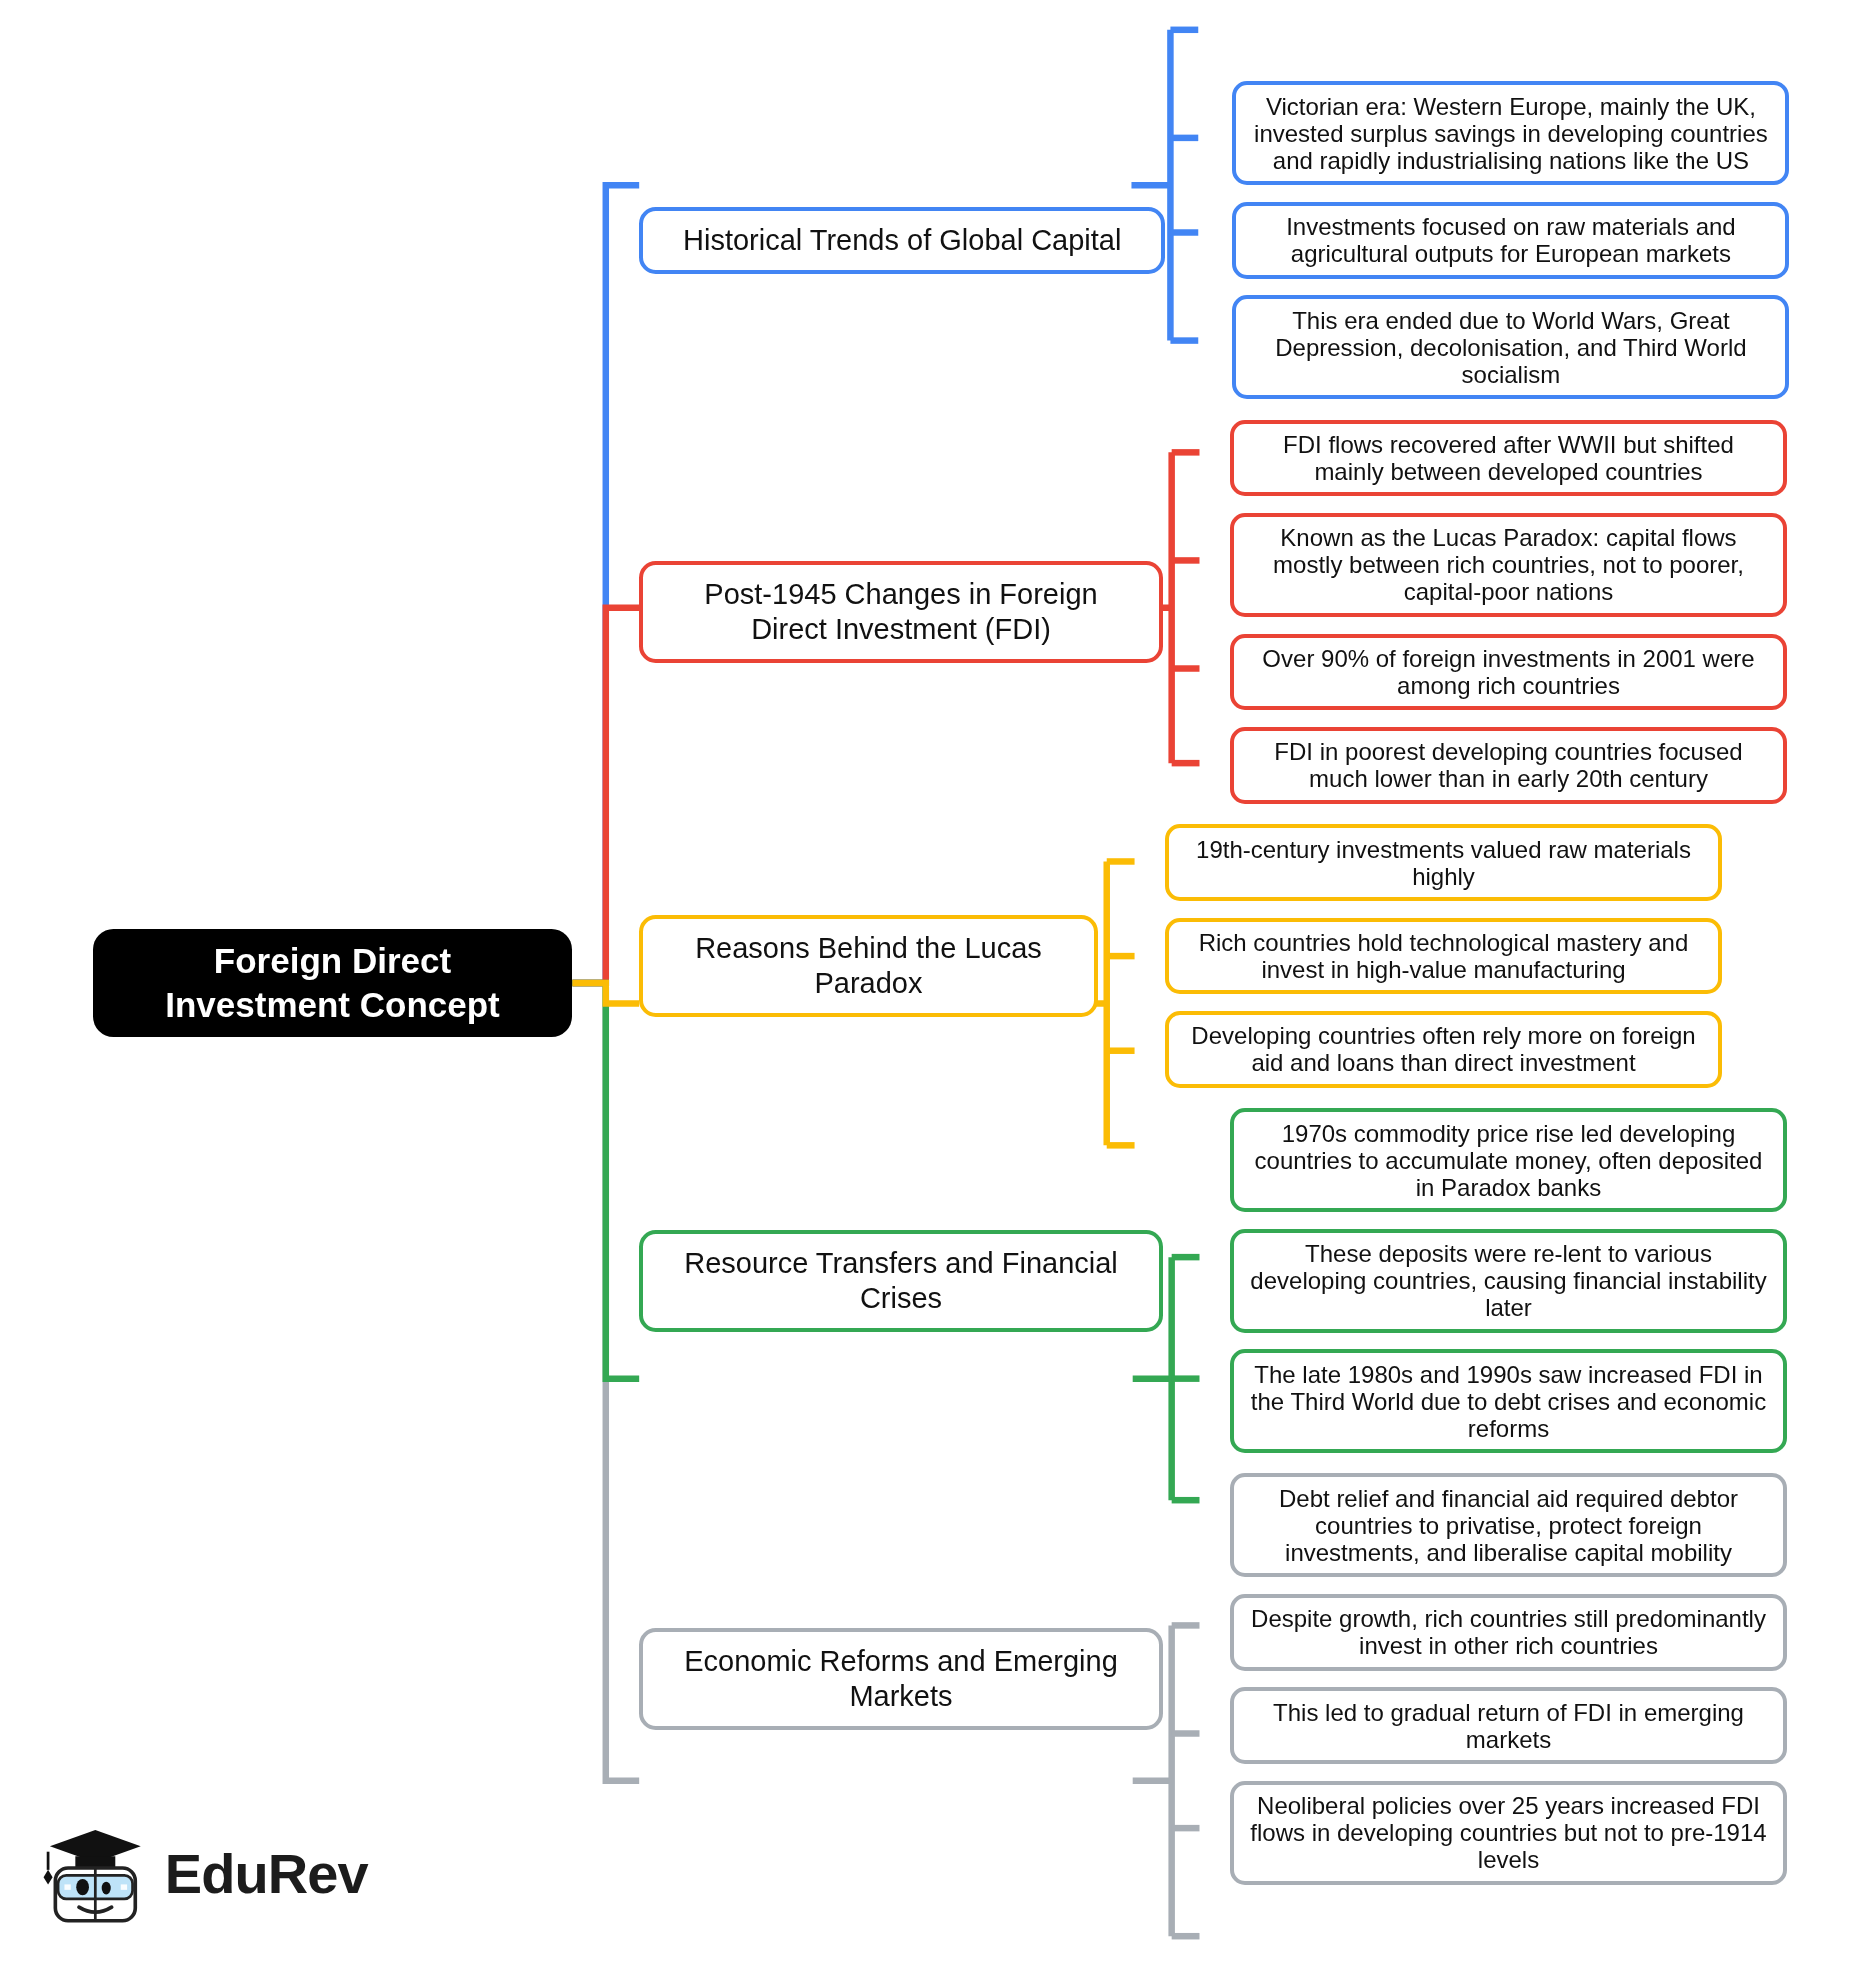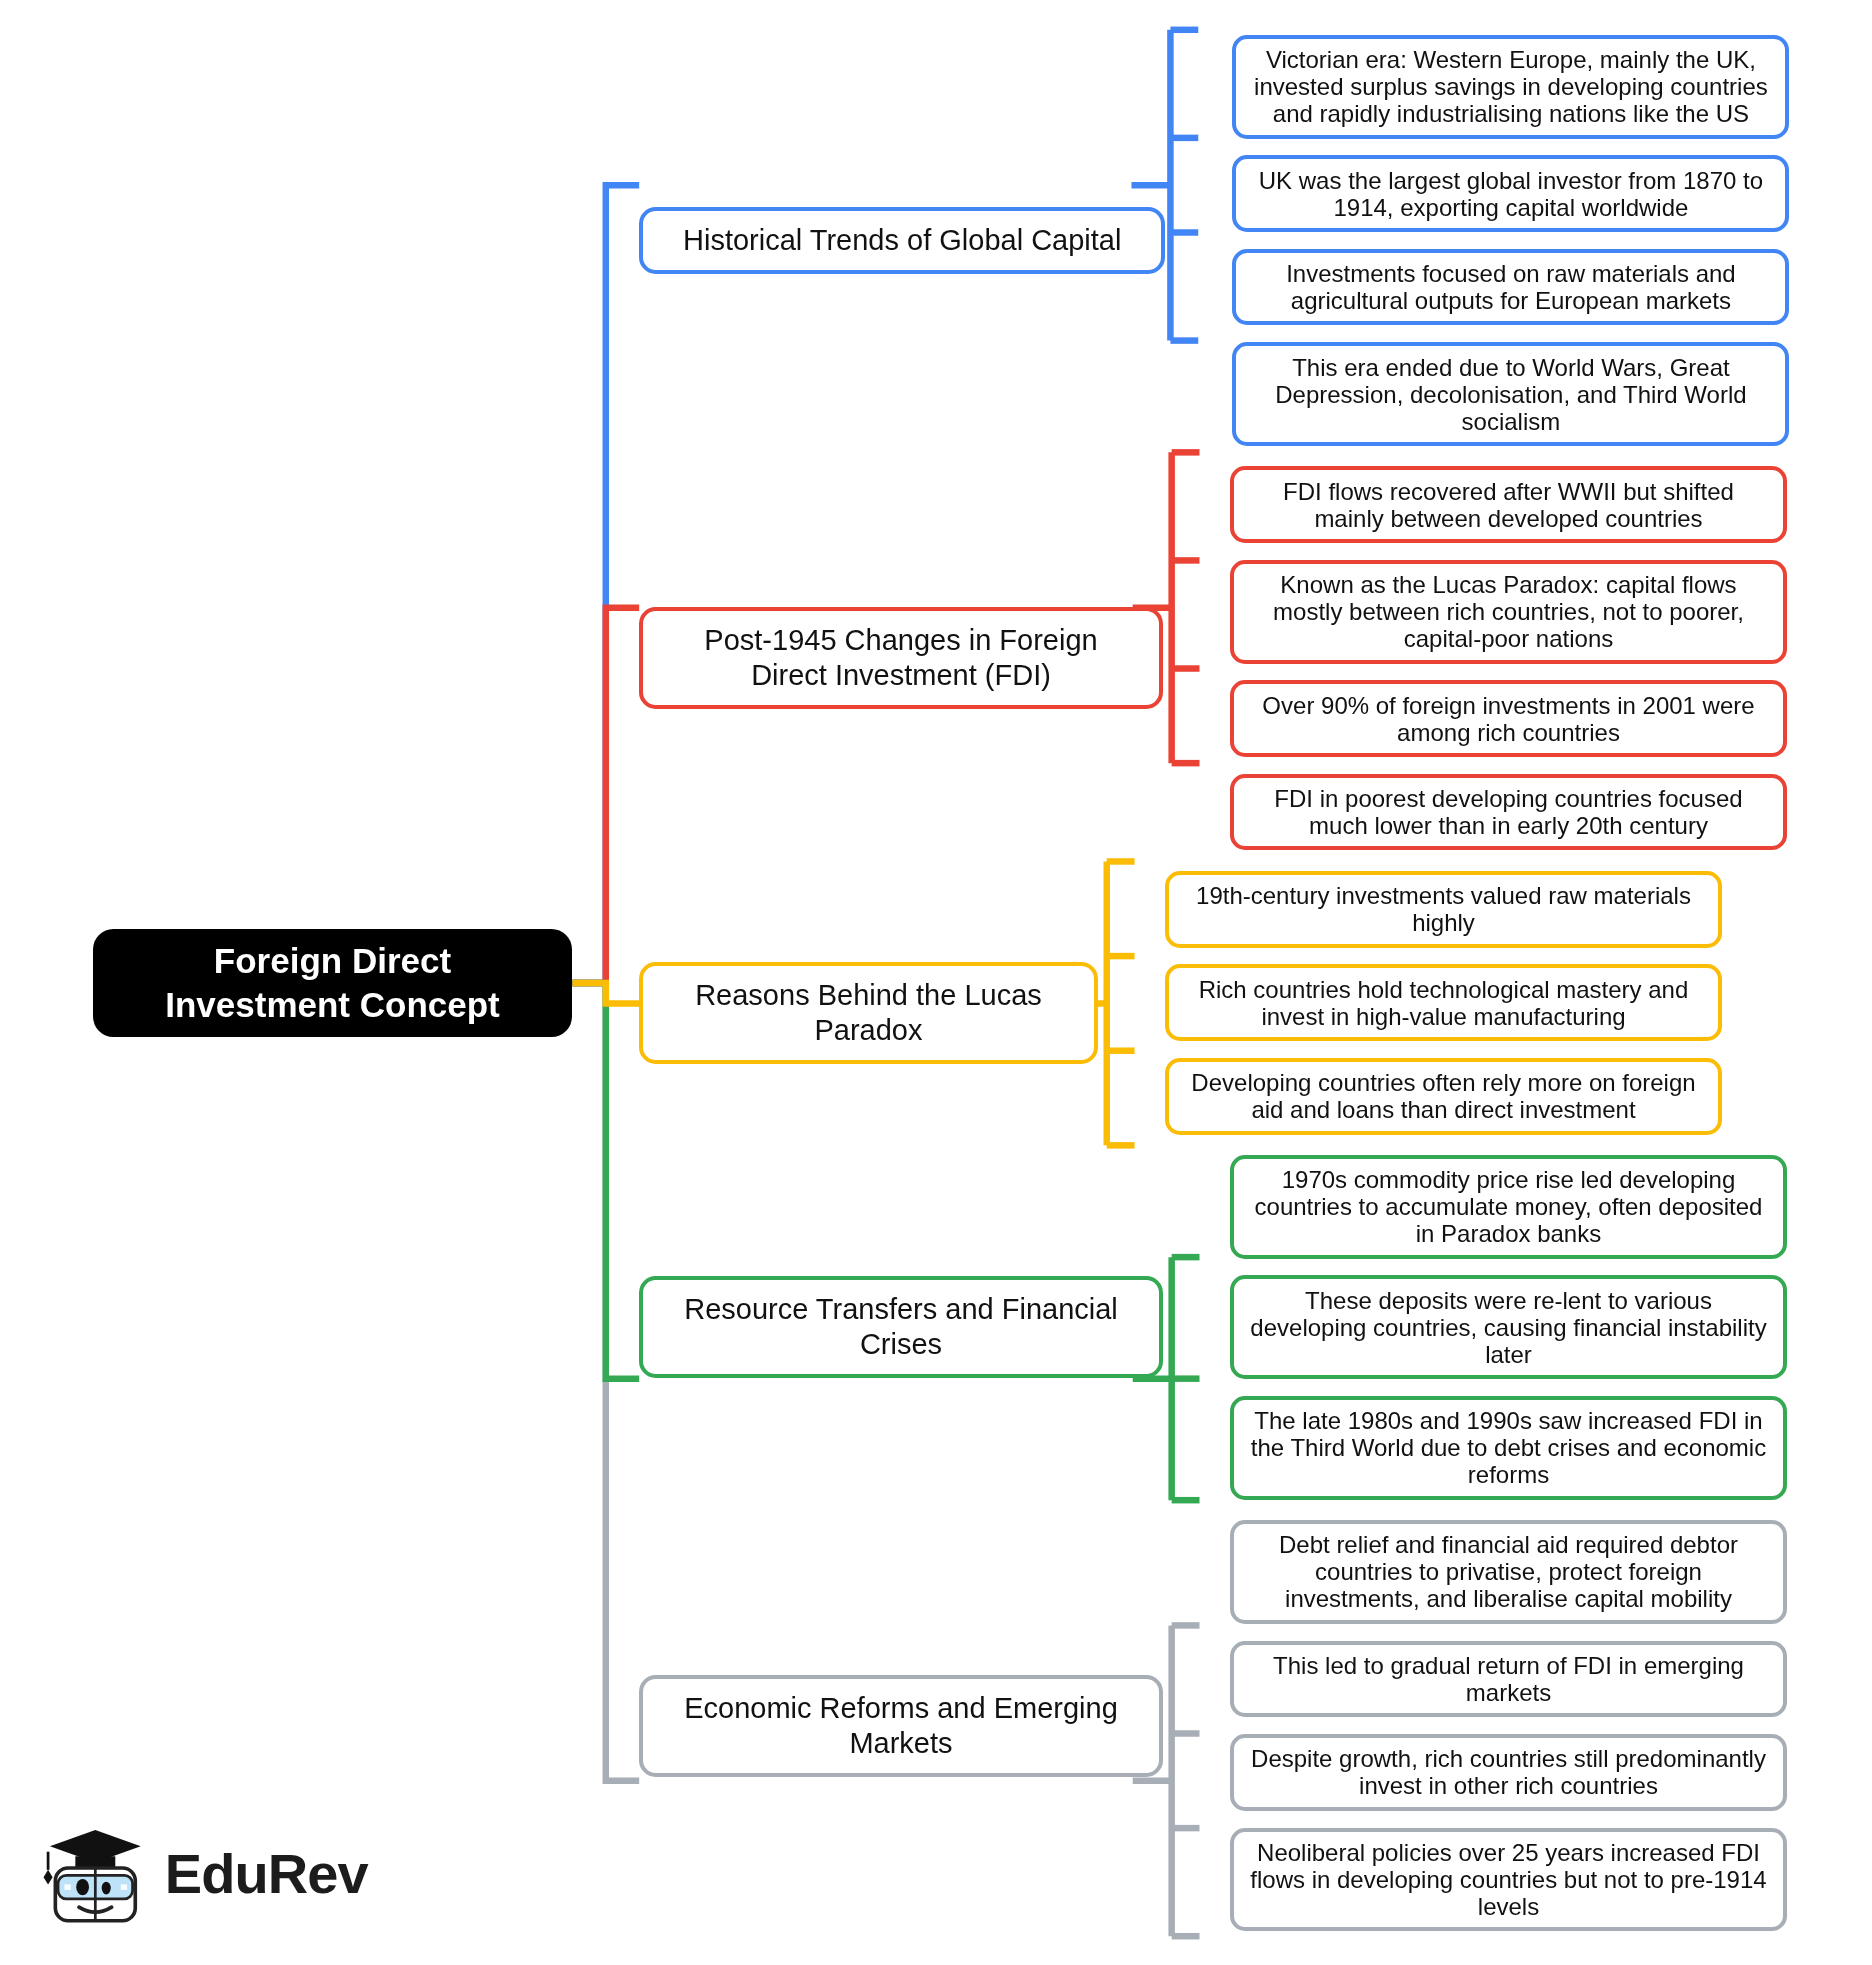--- a/index.html
+++ b/index.html
@@ -131,21 +131,20 @@
 
   <div id="map">
     <div class="central-node" style="background: rgb(0, 0, 0); color: rgb(255, 255, 255);">Foreign Direct Investment Concept</div>
 
     <div id="branches">
 
       <div class="branch" style="--c: #4285F4;">
         <div class="branch-node one-line">Historical Trends of Global Capital</div>
         <div class="children">
           <div class="child-node">Victorian era: Western Europe, mainly the UK, invested surplus savings in developing countries and rapidly industrialising nations like the US</div>
-          <div class="child-node">UK was the largest global investor from 1870 to 1914, exporting capital worldwide</div>
           <div class="child-node">Investments focused on raw materials and agricultural outputs for European markets</div>
           <div class="child-node">This era ended due to World Wars, Great Depression, decolonisation, and Third World socialism</div>
         </div>
       </div>
 
       <div class="branch" style="--c: #EA4335;">
         <div class="branch-node">Post-1945 Changes in Foreign Direct Investment (FDI)</div>
         <div class="children">
           <div class="child-node">FDI flows recovered after WWII but shifted mainly between developed countries</div>
           <div class="child-node">Known as the Lucas Paradox: capital flows mostly between rich countries, not to poorer, capital-poor nations</div>
@@ -169,22 +168,22 @@
           <div class="child-node">1970s commodity price rise led developing countries to accumulate money, often deposited in Paradox banks</div>
           <div class="child-node">These deposits were re-lent to various developing countries, causing financial instability later</div>
           <div class="child-node">The late 1980s and 1990s saw increased FDI in the Third World due to debt crises and economic reforms</div>
         </div>
       </div>
 
       <div class="branch" style="--c: #A8AEB5;">
         <div class="branch-node">Economic Reforms and Emerging Markets</div>
         <div class="children">
           <div class="child-node">Debt relief and financial aid required debtor countries to privatise, protect foreign investments, and liberalise capital mobility</div>
+          <div class="child-node">Despite growth, rich countries still predominantly invest in other rich countries</div>
           <div class="child-node">This led to gradual return of FDI in emerging markets</div>
-          <div class="child-node">Despite growth, rich countries still predominantly invest in other rich countries</div>
           <div class="child-node">Neoliberal policies over 25 years increased FDI flows in developing countries but not to pre-1914 levels</div>
         </div>
       </div>
 
     </div>
   </div>
 
   <div id="logo">
     <svg width="109" height="109" viewBox="0 0 120 120">
       <line x1="10" y1="36" x2="10" y2="56" stroke="#111" stroke-width="3"></line>

